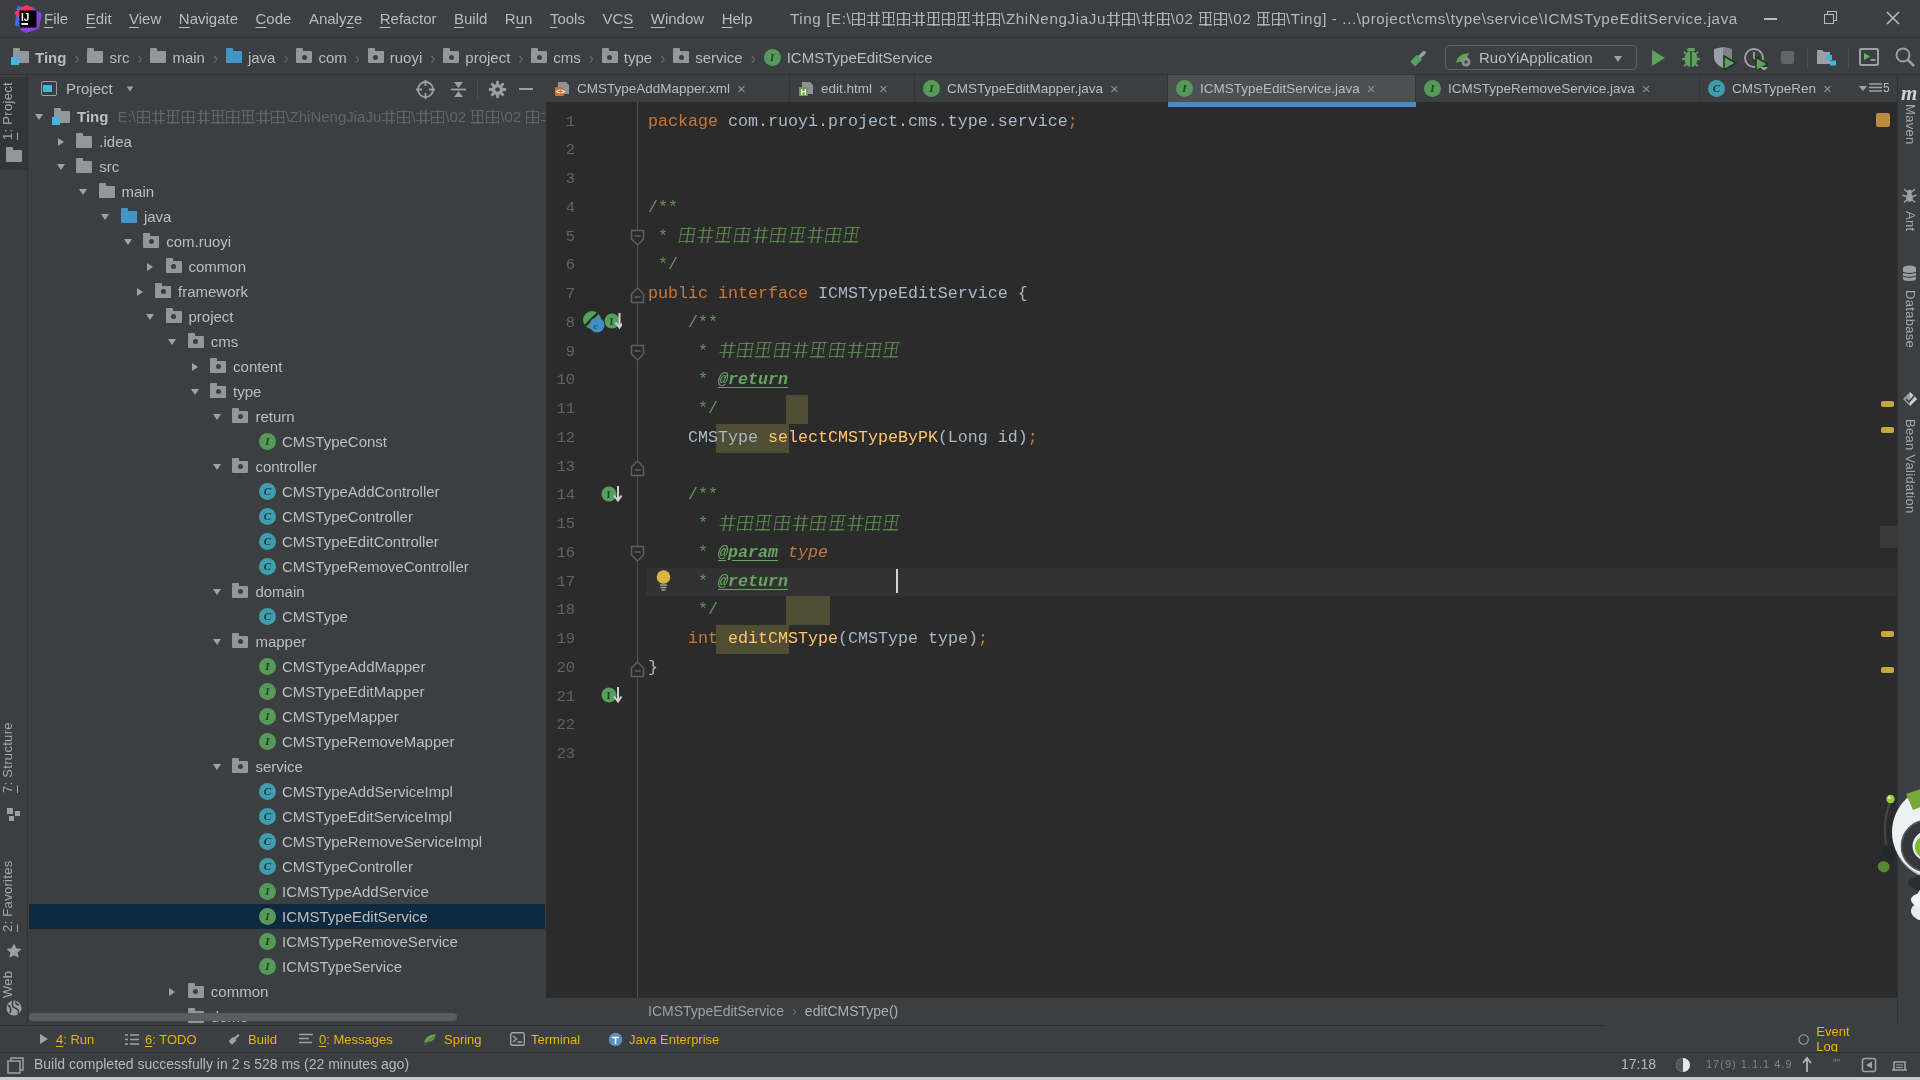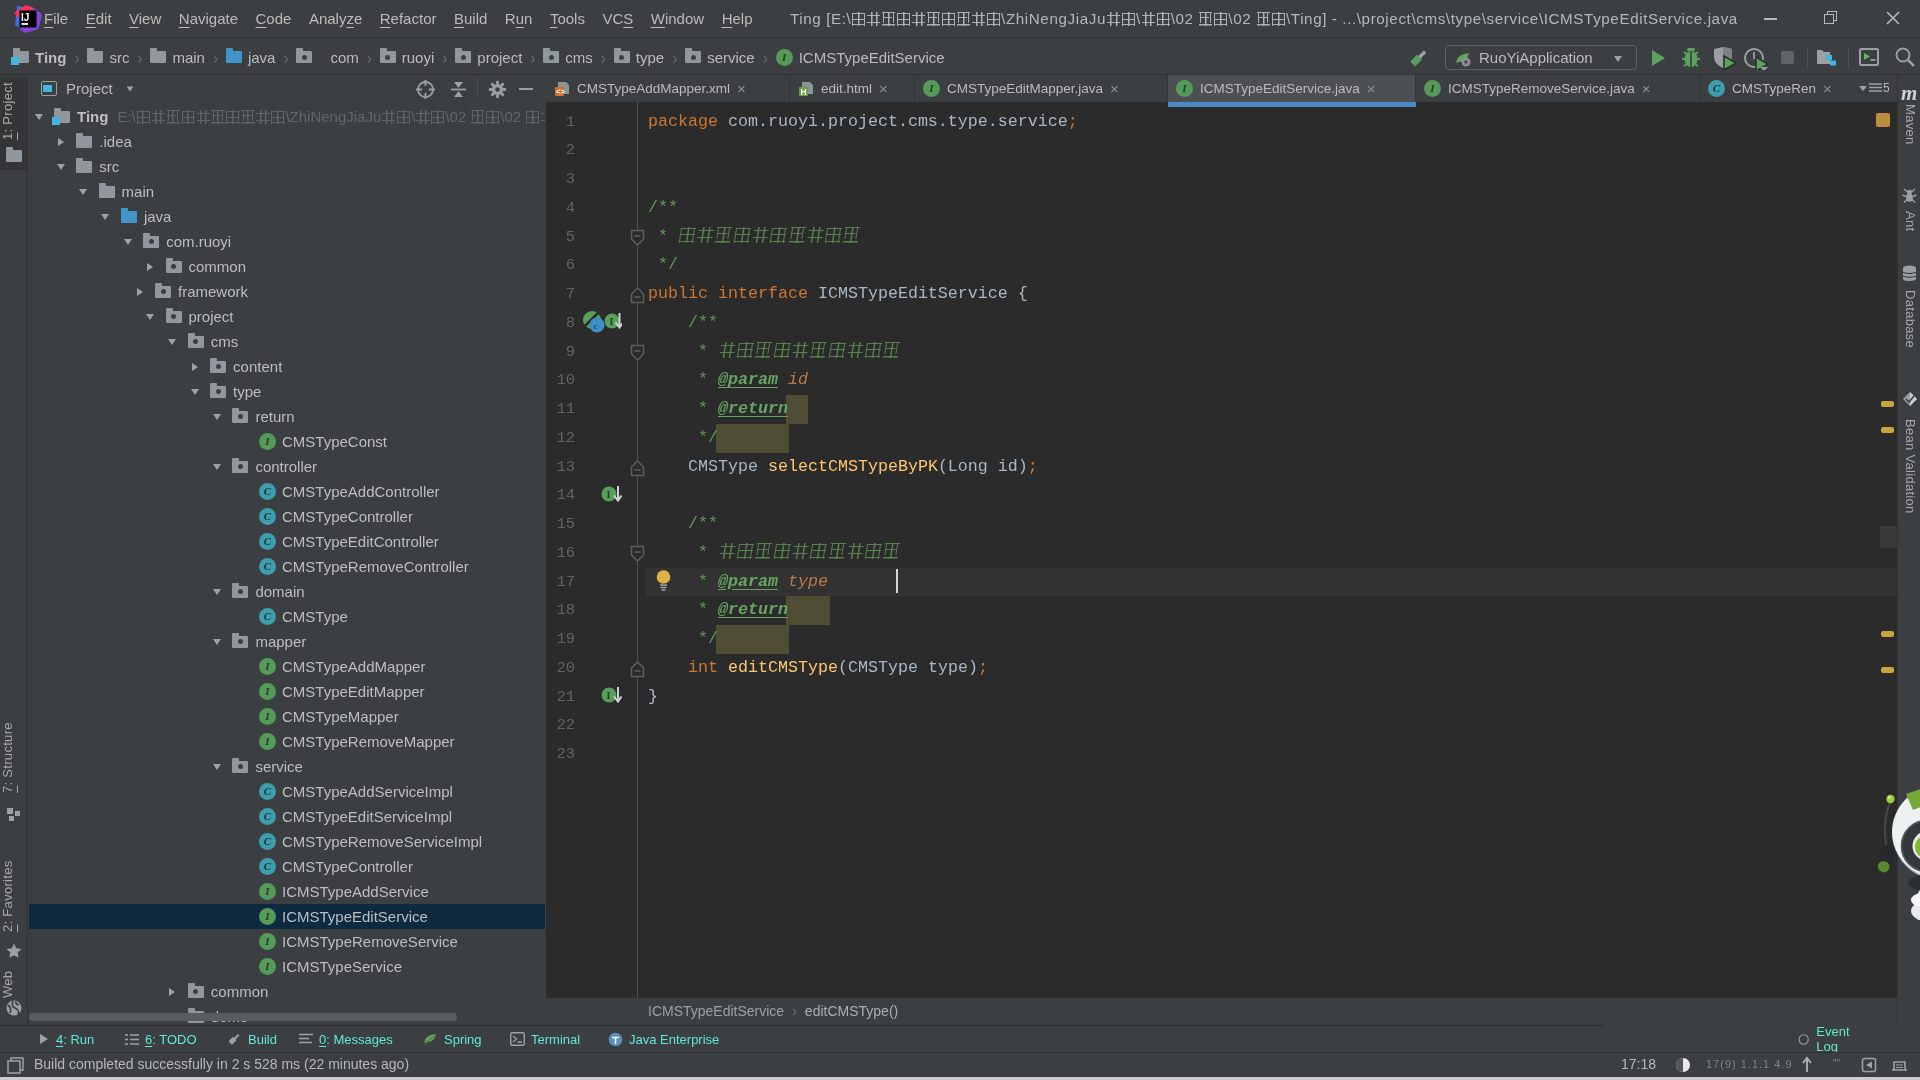--- a/index.html
+++ b/index.html
@@ -75,21 +75,21 @@
 #codes>div{white-space:pre;height:28.75px}
 .kw{color:#cc7832}.mt{color:#ffc66d}.cm{color:#629755}.cmi{color:#629755;font-style:italic}
 .tag{color:#67a361;font-style:italic;font-weight:bold;text-decoration:underline;text-underline-offset:3px}
 .tagv{color:#bb7a47;font-style:italic}
 .hbox{background:#504d35}
 
 #ecrumb{left:546px;top:998px;width:1351px;height:27px;background:#3c3f41;font-size:14px;color:#9da1a3;line-height:27px}
 
 #rstripe{left:1897px;top:75px;width:23px;height:950px;background:#3c3f41;border-left:1px solid #323232}
 
-#toolrow{left:0;top:1025px;width:1604px;height:26px;background:#3c3f41;border-top:1px solid #2e3133;font-size:13px;color:#5eead4}
+#toolrow{left:0;top:1025px;width:1604px;height:26px;background:#3c3f41;border-top:1px solid #2e3133;font-size:13px;color:#eab308}
 #toolrow .bt{position:absolute;top:0;height:26px;display:flex;align-items:center}
 #status{left:0;top:1052px;width:1920px;height:25px;background:#3c3f41;border-top:1px solid #2e3133;font-size:14px;color:#b6b8ba}
 #sliver{left:0;top:1077px;width:1920px;height:3px;background:#c9cbcd}
 u{text-decoration-thickness:1px;text-underline-offset:2px}
 </style></head>
 <body>
 <div class="ab" id="title">
  <svg class="ab" style="left:14px;top:5px" width="28" height="28" viewBox="0 0 28 28">
   <polygon points="3,1 17,3 27,8 25,23 13,27 1,20" fill="#3b6ee0"></polygon>
   <polygon points="0,8 12,0 20,3 6,14" fill="#fe315d"></polygon>
@@ -115,21 +115,21 @@
       <i class="fol"></i>
       <span style="margin-left:6px">src</span>
       <span class="chev">›</span>
       <i class="fol"></i>
       <span style="margin-left:6px">main</span>
       <span class="chev">›</span>
       <i class="fol blue"></i>
       <span style="margin-left:6px">java</span>
       <span class="chev">›</span>
       <i class="fol pkg"></i>
-      <span style="margin-left:18px">com</span>
+      <span style="margin-left:6px">com</span>
       <span class="chev">›</span>
       <i class="fol pkg"></i>
       <span style="margin-left:6px">ruoyi</span>
       <span class="chev">›</span>
       <i class="fol pkg"></i>
       <span style="margin-left:6px">project</span>
       <span class="chev">›</span>
       <i class="fol pkg"></i>
       <span style="margin-left:6px">cms</span>
       <span class="chev">›</span>
@@ -518,21 +518,20 @@
  <div id="codes">
 <div><span class="kw">package</span> com.ruoyi.project.cms.type.service<span class="kw">;</span></div>
 <div>&nbsp;</div>
 <div>&nbsp;</div>
 <div><span class="cm">/**</span></div>
 <div><span class="cm"> * </span><span class="cmi"><i class="cj cjm"></i><i class="cj cjm b"></i><i class="cj cjm c"></i><i class="cj cjm"></i><i class="cj cjm b"></i><i class="cj cjm"></i><i class="cj cjm c"></i><i class="cj cjm b"></i><i class="cj cjm"></i><i class="cj cjm c"></i></span></div>
 <div><span class="cm"> */</span></div>
 <div><span class="kw">public interface </span>ICMSTypeEditService {</div>
 <div><span class="cm">    /**</span></div>
 <div><span class="cm">     * </span><span class="cmi"><i class="cj cjm b"></i><i class="cj cjm"></i><i class="cj cjm c"></i><i class="cj cjm"></i><i class="cj cjm b"></i><i class="cj cjm c"></i><i class="cj cjm"></i><i class="cj cjm b"></i><i class="cj cjm"></i><i class="cj cjm c"></i></span></div>
-<div><span class="cm">     * </span><span class="tag">@param</span> <span class="tagv">id</span></div>
 <div><span class="cm">     * </span><span class="tag">@return</span></div>
 <div><span class="cm">     */</span></div>
 <div>    CMSType <span class="mt">selectCMSTypeByPK</span>(Long id)<span class="kw">;</span></div>
 <div>&nbsp;</div>
 <div><span class="cm">    /**</span></div>
 <div><span class="cm">     * </span><span class="cmi"><i class="cj cjm b"></i><i class="cj cjm"></i><i class="cj cjm c"></i><i class="cj cjm"></i><i class="cj cjm b"></i><i class="cj cjm"></i><i class="cj cjm c"></i><i class="cj cjm b"></i><i class="cj cjm"></i><i class="cj cjm c"></i></span></div>
 <div><span class="cm">     * </span><span class="tag">@param</span> <span class="tagv">type</span></div>
 <div><span class="cm">     * </span><span class="tag">@return</span></div>
 <div><span class="cm">     */</span></div>
 <div>    <span class="kw">int</span> <span class="mt">editCMSType</span>(CMSType type)<span class="kw">;</span></div>

